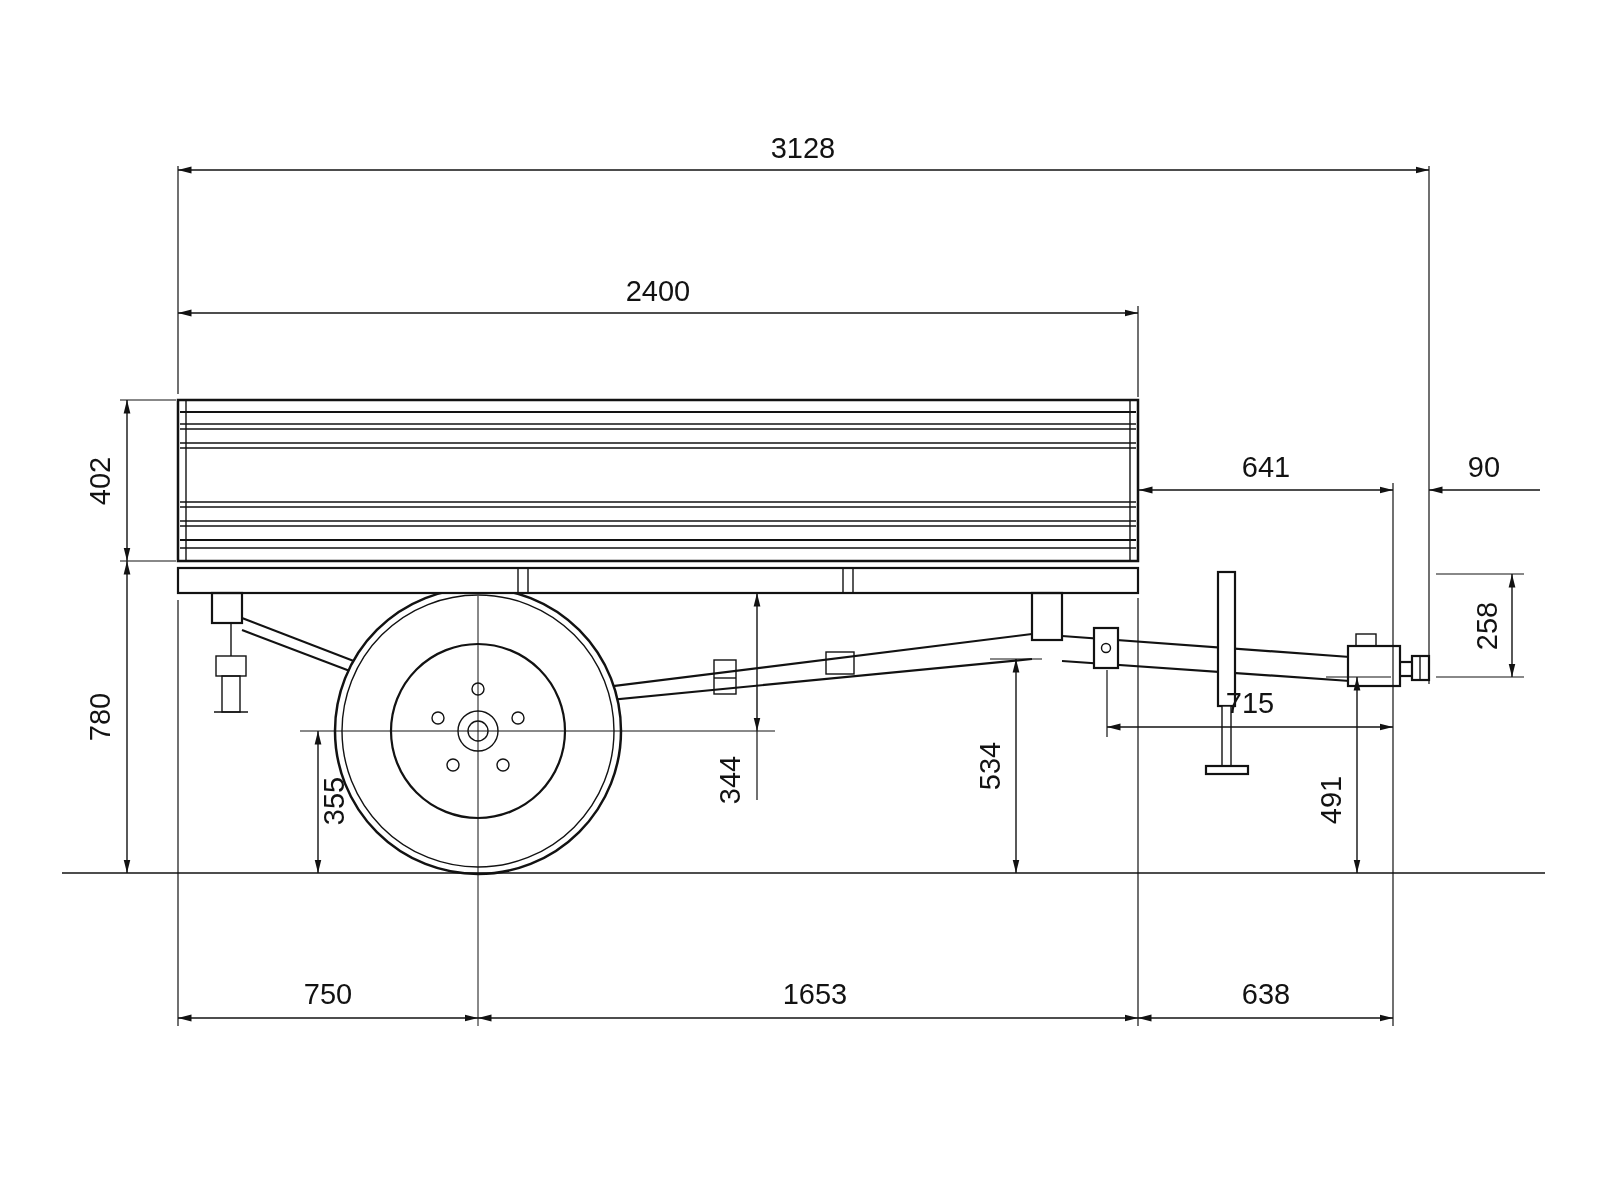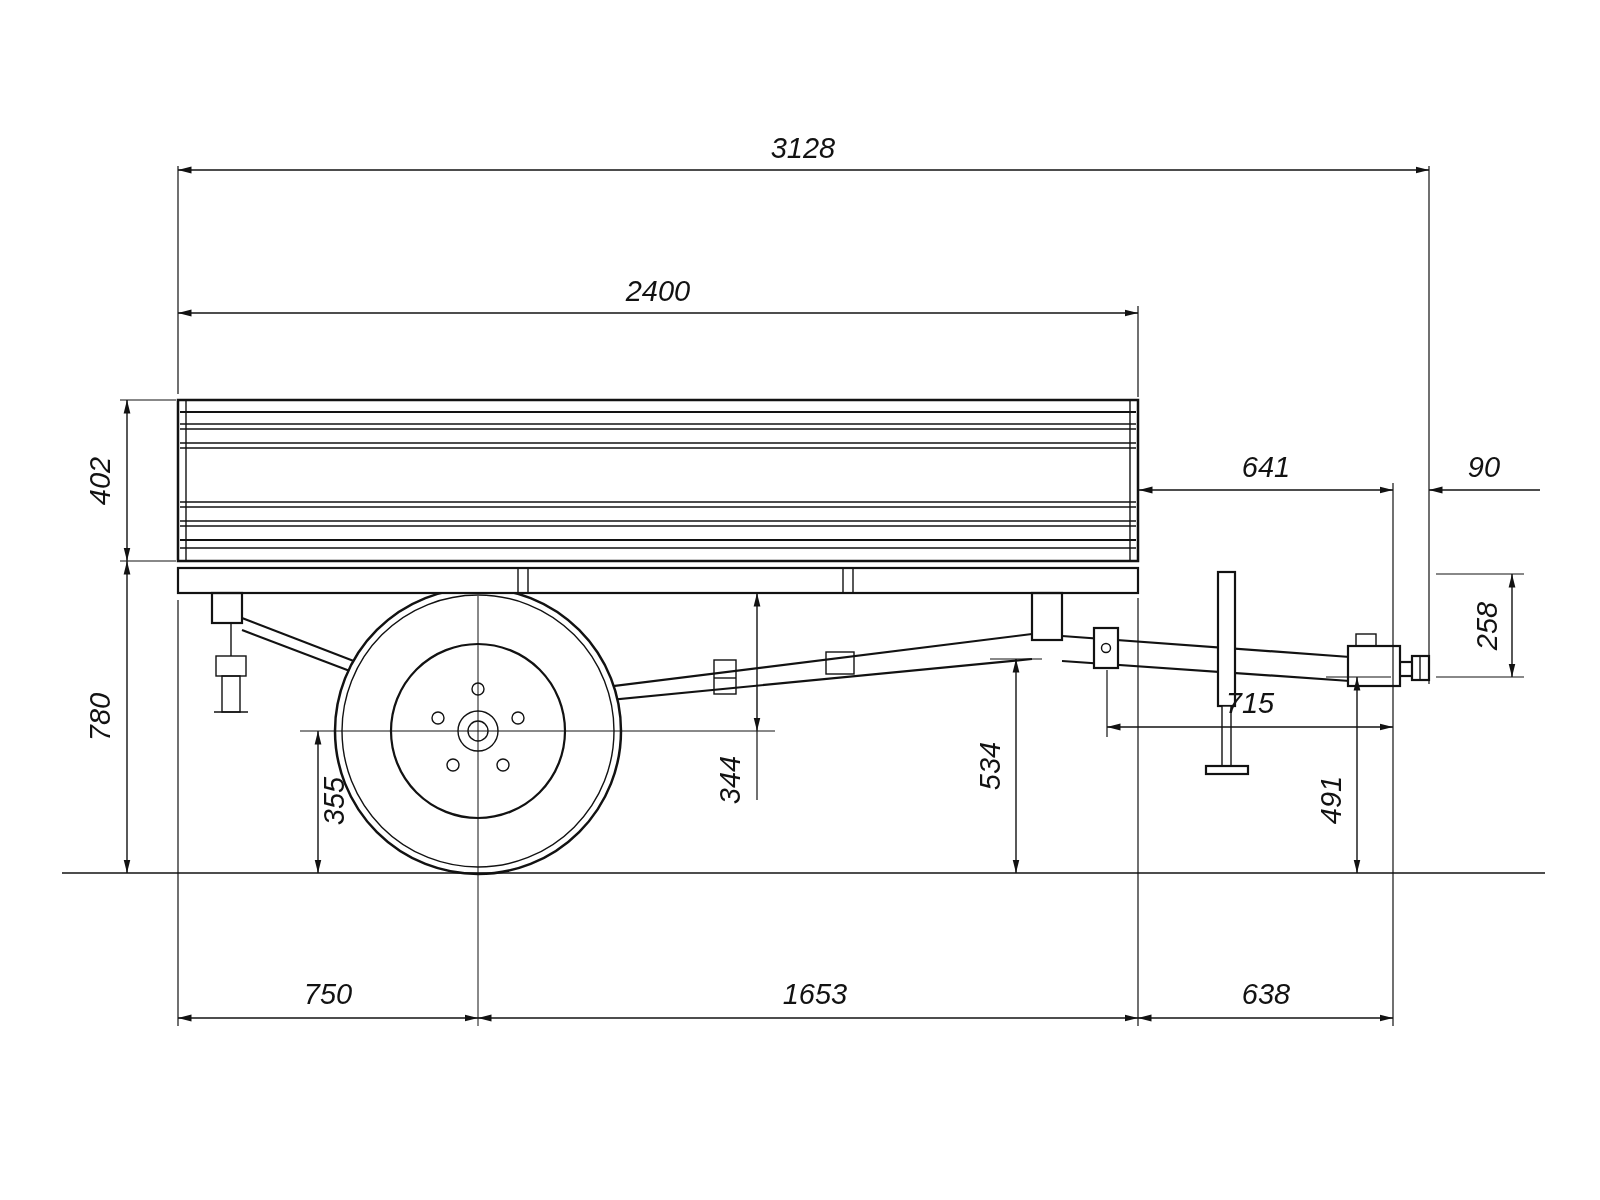--- a/index.html
+++ b/index.html
@@ -1,16 +1,16 @@
 <!DOCTYPE html>
 <html><head>
 <meta charset="utf-8">
 <style>
   html, body { margin: 0; padding: 0; background: #ffffff; }
-  .drawing-wrap { width: 1600px; height: 1200px; background: #fff; position: relative; font-style: italic; }
+  .drawing-wrap { width: 1600px; height: 1200px; background: #fff; position: relative; }
   svg { display: block; }
   .geo   { stroke: #121212; stroke-width: 2.2; fill: none; }
   .geo-heavy { stroke: #121212; stroke-width: 2.5; fill: none; }
   .geo-thin  { stroke: #121212; stroke-width: 1.4; fill: none; }
   .white { fill: #ffffff; }
   .dim { stroke: #121212; stroke-width: 1.4; fill: none; }
   .ext { stroke: #121212; stroke-width: 1.2; fill: none; }
   .cl  { stroke: #121212; stroke-width: 1; fill: none; }
   text.dim-label {
     font-family: "Liberation Sans", "DejaVu Sans", sans-serif;

